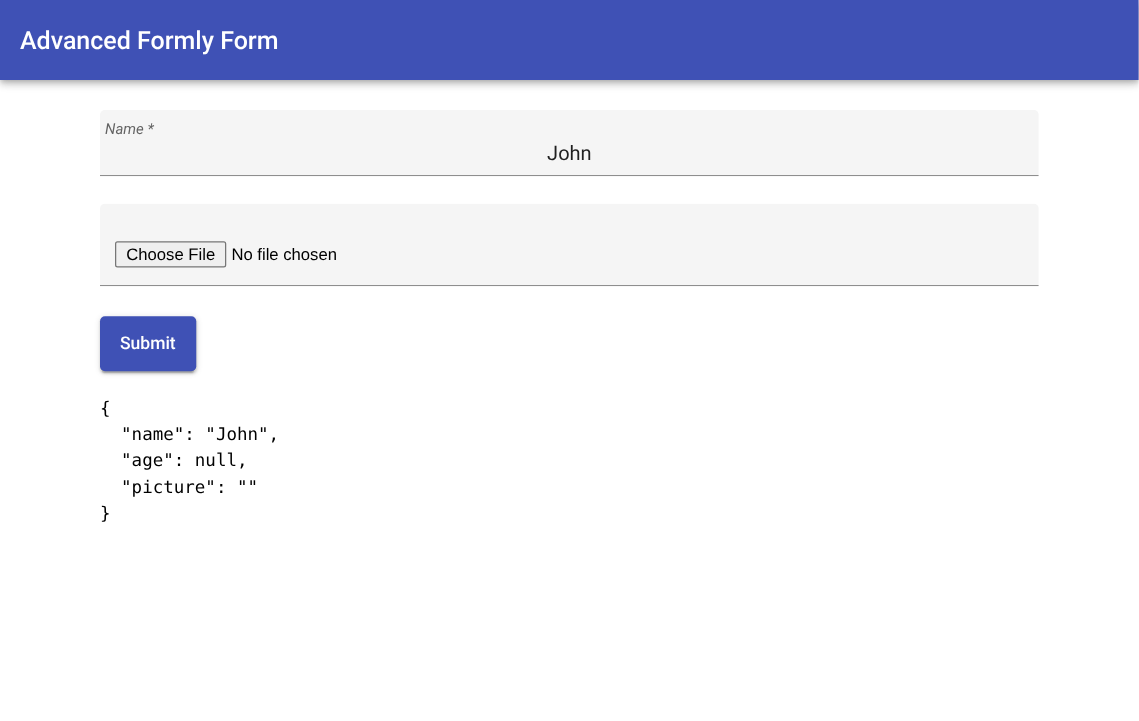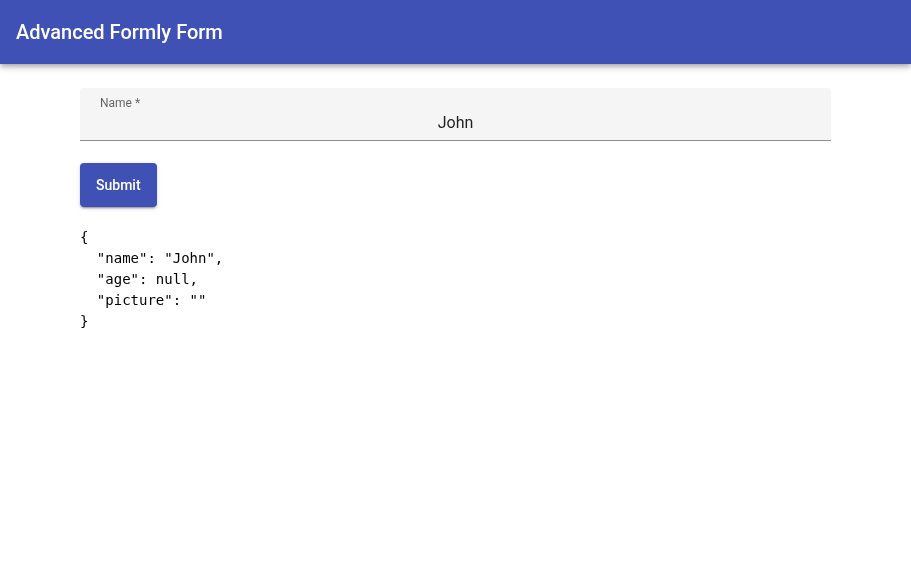--- a/index.html
+++ b/index.html
@@ -39,21 +39,22 @@
       padding: 25px 12px 8px 12px;
     }
     .form-field.empty {
       padding: 20px 12px 20px 12px;
     }
     .form-field-label {
       font-size: 12px;
       color: rgba(0,0,0,0.6);
       position: absolute;
       top: 8px;
-      left: 20px;
+      left: 4px;
+      font-style: italic;
     }
     .form-field-label-inline {
       font-size: 16px;
       color: rgba(0,0,0,0.6);
     }
     .form-field-input {
       border: none;
       background: transparent;
       font-size: 16px;
       color: rgba(0,0,0,0.87);
@@ -119,20 +120,26 @@
 </div>
 
 <div class="container">
 
   <div class="form-field filled">
     <span class="form-field-label">Name *</span>
     <input class="form-field-input" type="text" value="John" style="">
   </div>
 
 
+  <div class="file-field">
+    <div class="file-inner">
+      <button class="file-btn" type="button">Choose File</button>
+      <span class="file-status">No file chosen</span>
+    </div>
+  </div>
 
   <button class="submit-btn" type="submit">Submit</button>
 
   <pre class="model">{
   "name": "John",
   "age": null,
   "picture": ""
 }</pre>
 
 </div>

